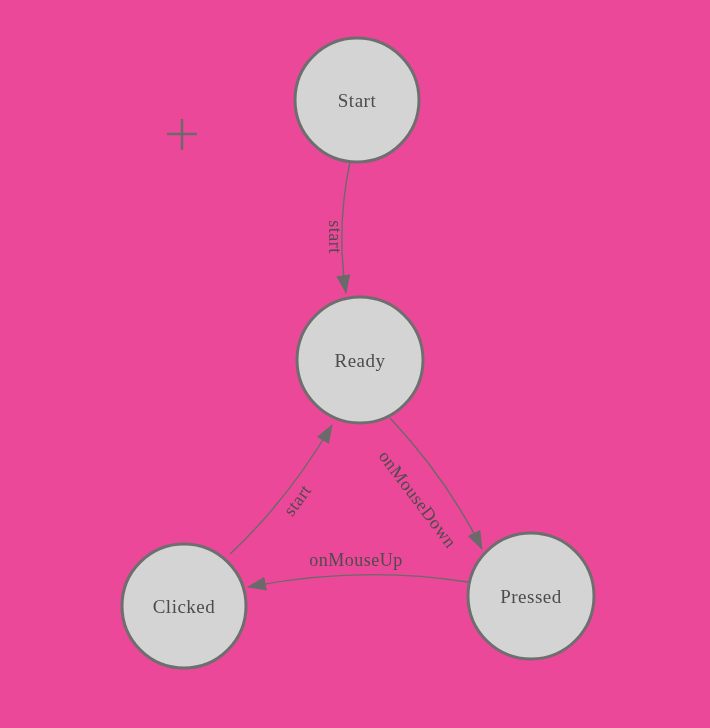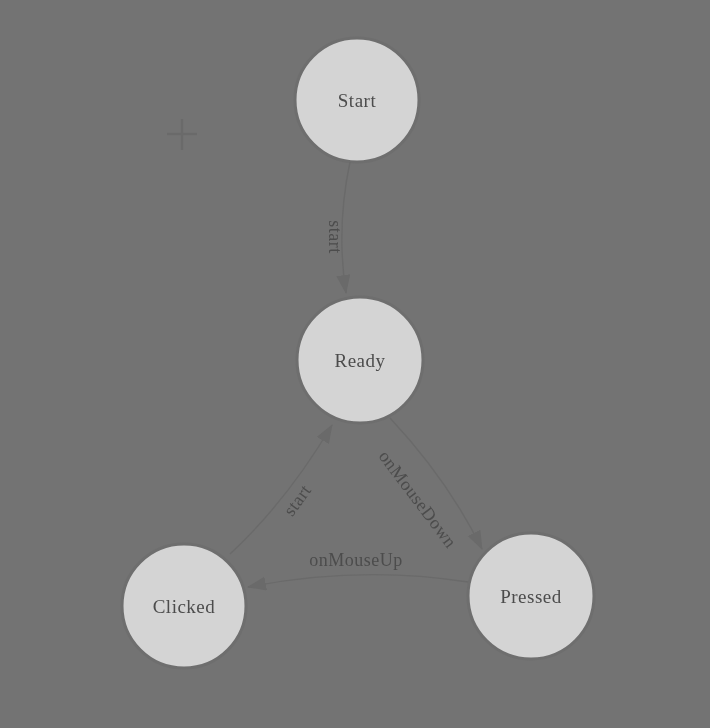--- a/index.html
+++ b/index.html
@@ -5,21 +5,21 @@
   html, body {
     margin: 0;
     padding: 0;
     background: #ffffff;
     font-family: "Liberation Serif", serif;
   }
   .canvas {
     position: relative;
     width: 710px;
     height: 728px;
-    background: #737373;
+    background: #ec4899;
     overflow: hidden;
   }
   svg { display: block; }
   .node-circle {
     stroke-width: 3px;
   }
   .edge-path {
     fill: none;
     stroke: #6a6a6a;
     stroke-width: 1.4px;

